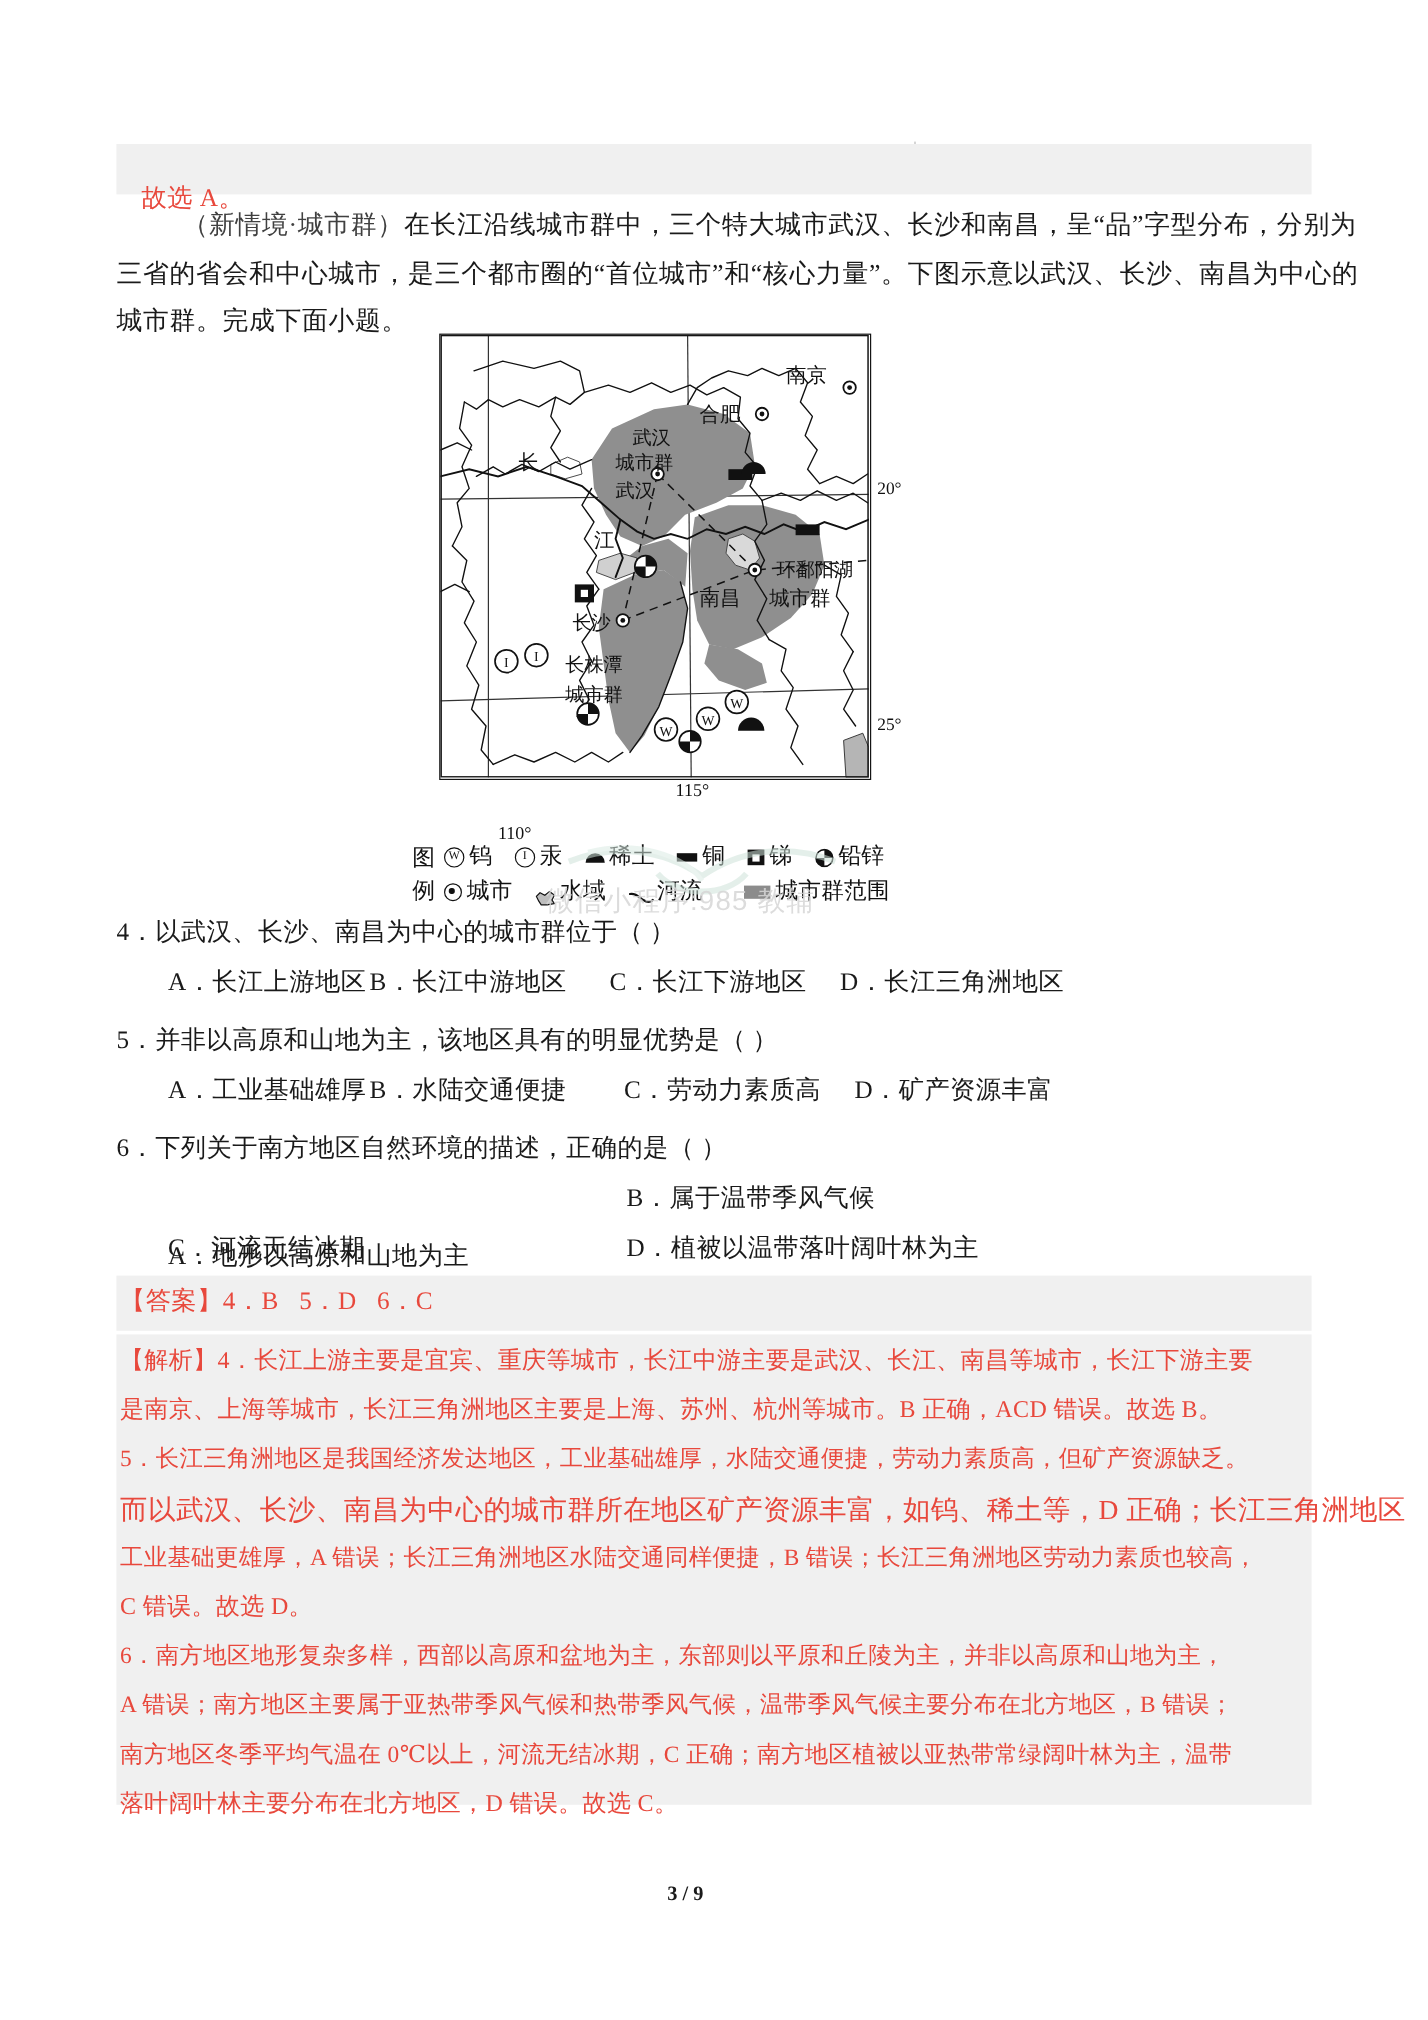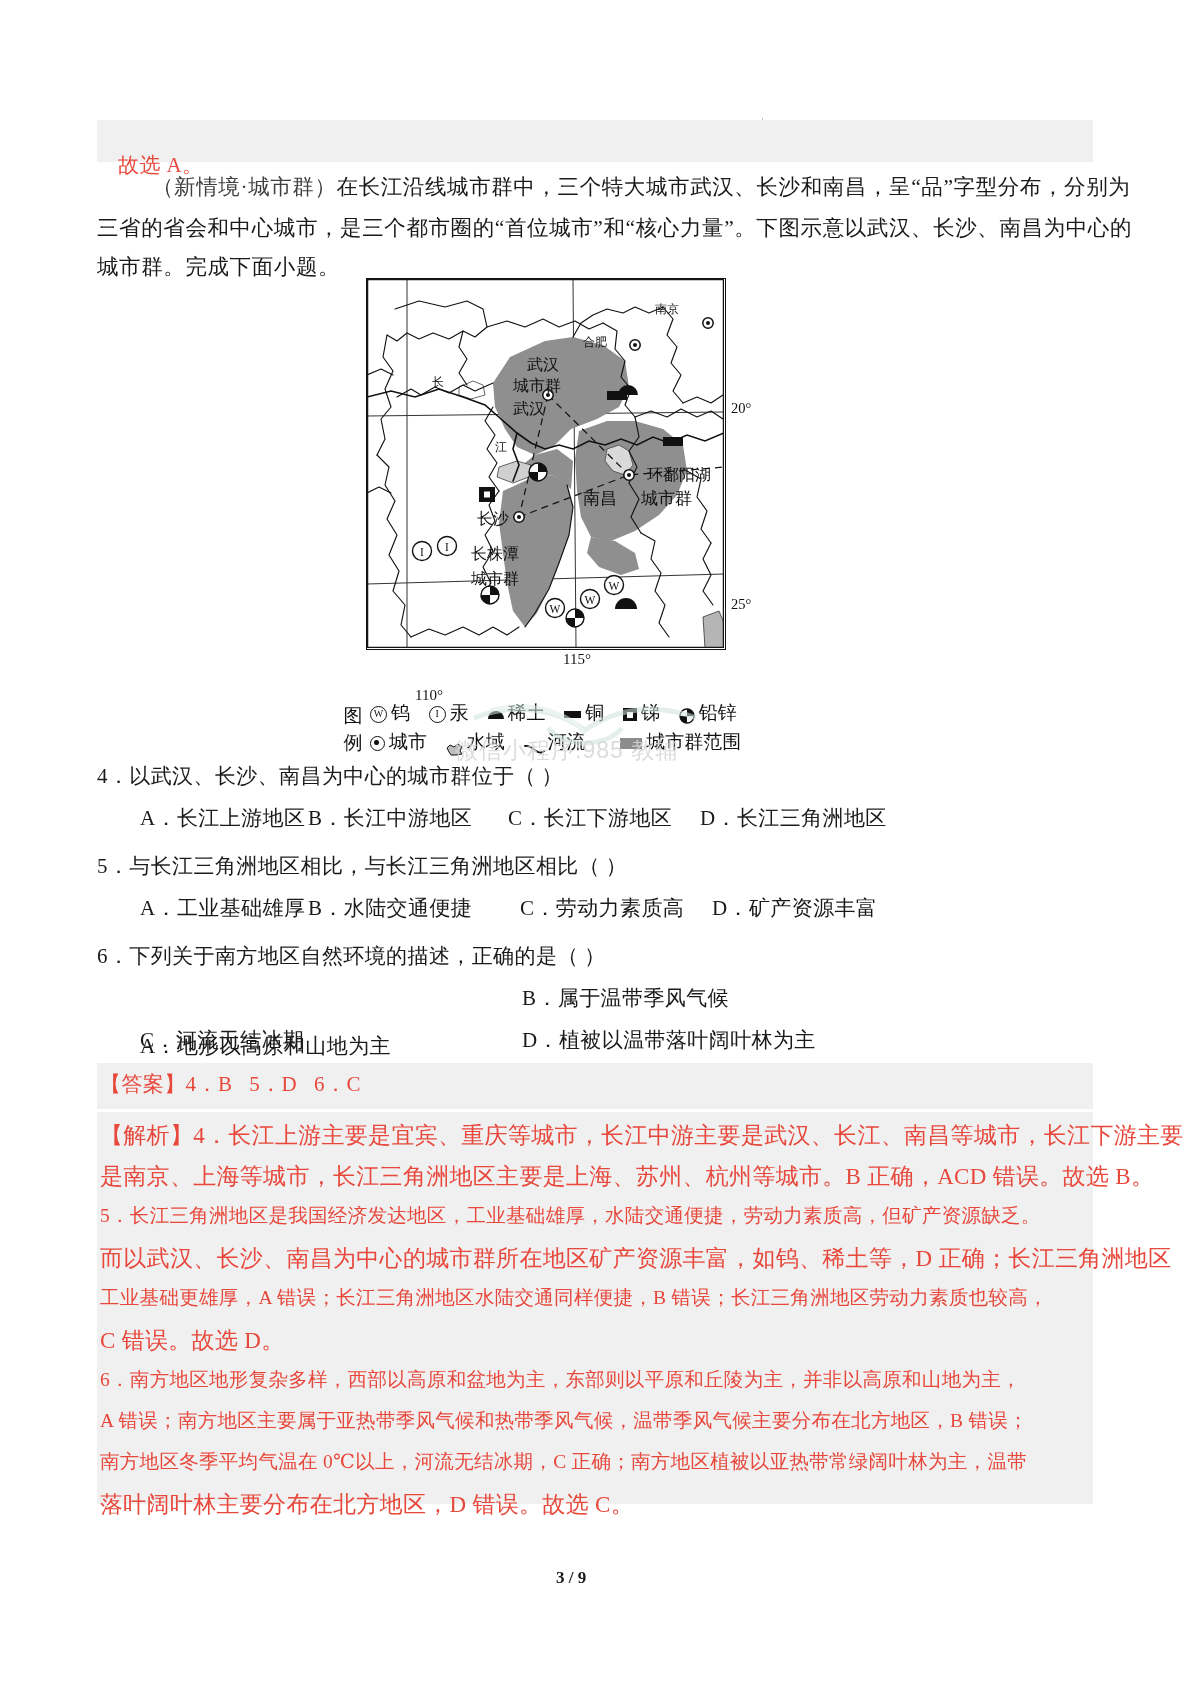--- a/index.html
+++ b/index.html
@@ -34,30 +34,30 @@
 
   
   .txt{position:absolute;white-space:nowrap;}
   .red{color:#e8483c;}
   .blue{color:#404040;}
   .blk{color:#1a1a1a;}
 
   .f-stem{font-size:21.5px;letter-spacing:.6px;}
   .f-q{font-size:21px;letter-spacing:.4px;}
   .f-opt{font-size:21px;letter-spacing:.4px;}
-  .f-exp{font-size:23px;letter-spacing:.3px;}
+  .f-exp{font-size:20px;letter-spacing:.3px;}
   .f-foot{font-size:17px;font-weight:bold;}
 
   
   .fig{
     position:absolute;left:366px;top:278px;width:360px;height:372px;
     border:1.6px solid #141414;background:#fff;box-sizing:border-box;
   }
   .fig svg{display:block;}
-  .fig-label{position:absolute;font-size:12px;color:#111;white-space:nowrap;}
+  .fig-label{position:absolute;font-size:17px;color:#111;white-space:nowrap;}
 
   .lat{position:absolute;font-size:14.5px;color:#111;}
   .lon{position:absolute;font-size:15px;color:#111;}
 
   
   .legend{
     position:absolute;left:340px;top:700px;width:430px;height:58px;
   }
   .leg-title{
     position:absolute;left:0;top:2px;width:26px;
@@ -310,21 +310,21 @@
     </svg>
   </div>
   <div class="wm">微信小程序:985 教辅</div>
 
   <div class="txt blk f-q" style="left:97px;top:762px;"><span>4．</span><span>以武汉、长沙、南昌为中心的城市群位于（    ）</span></div>
   <div class="txt blk f-opt" style="left:140px;top:804px;">A．长江上游地区</div>
   <div class="txt blk f-opt" style="left:308px;top:804px;">B．长江中游地区</div>
   <div class="txt blk f-opt" style="left:508px;top:804px;">C．长江下游地区</div>
   <div class="txt blk f-opt" style="left:700px;top:804px;">D．长江三角洲地区</div>
 
-  <div class="txt blk f-q" style="left:97px;top:852px;"><span>5．</span><span>与长江三角洲地区相比，与长江三角洲地区相比（    ）</span></div>
+  <div class="txt blk f-q" style="left:97px;top:852px;"><span>5．</span><span>并非以高原和山地为主，该地区具有的明显优势是（    ）</span></div>
   <div class="txt blk f-opt" style="left:140px;top:894px;">A．工业基础雄厚</div>
   <div class="txt blk f-opt" style="left:308px;top:894px;">B．水陆交通便捷</div>
   <div class="txt blk f-opt" style="left:520px;top:894px;">C．劳动力素质高</div>
   <div class="txt blk f-opt" style="left:712px;top:894px;">D．矿产资源丰富</div>
 
   <div class="txt blk f-q" style="left:97px;top:942px;"><span>6．</span><span>下列关于南方地区自然环境的描述，正确的是（    ）</span></div>
   <div class="txt blk f-opt" style="left:140px;top:984px;margin-top:48px;">A．地形以高原和山地为主</div>
   <div class="txt blk f-opt" style="left:522px;top:984px;">B．属于温带季风气候</div>
   <div class="txt blk f-opt" style="left:140px;top:1026px;">C．河流无结冰期</div>
   <div class="txt blk f-opt" style="left:522px;top:1026px;">D．植被以温带落叶阔叶林为主</div>

